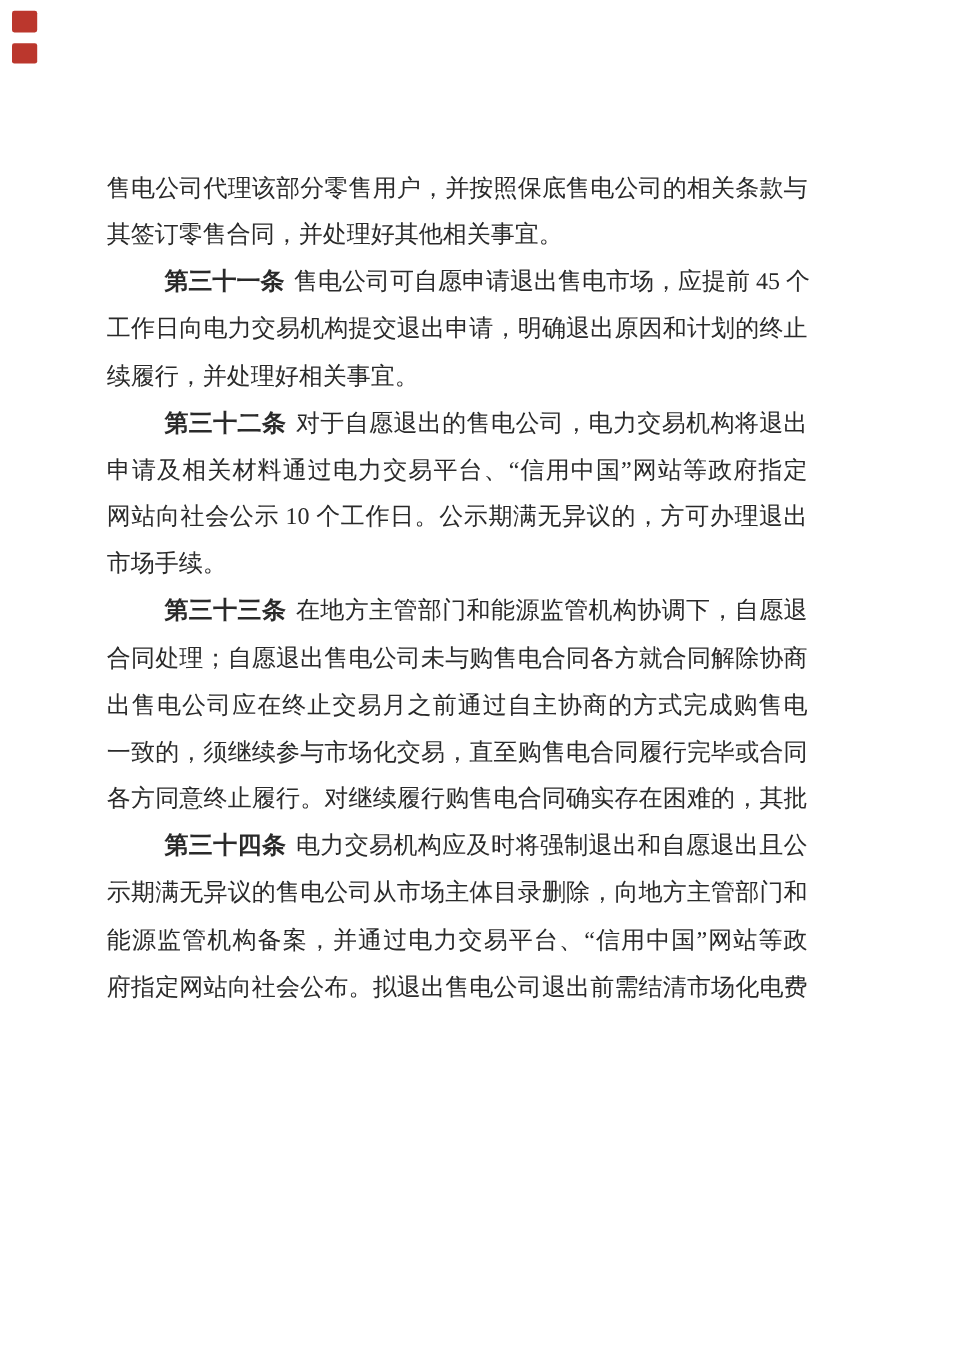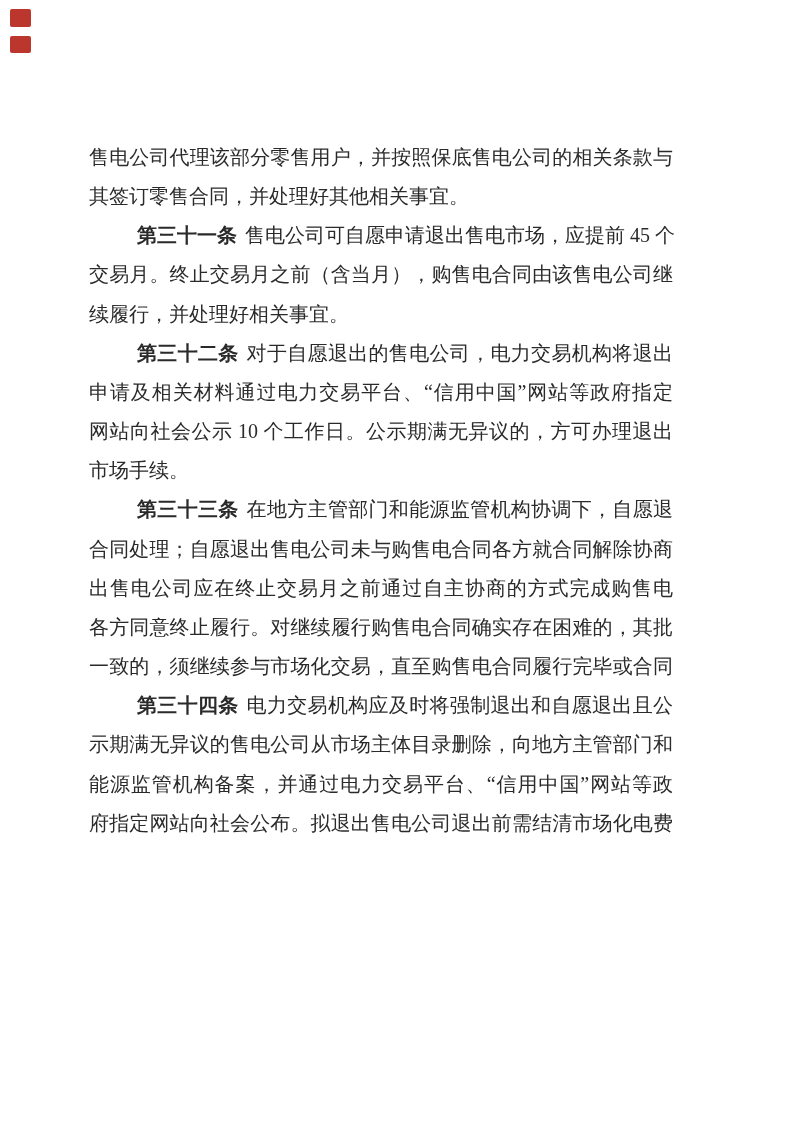--- a/index.html
+++ b/index.html
@@ -52,29 +52,29 @@
 </head>
 <body>
 
 <div class="page">
   <div class="corner-mark m1" style="background: rgb(187, 55, 45);"></div>
   <div class="corner-mark m2" style="background: rgb(187, 55, 45);"></div>
   <div class="doc" id="doc" style="color: rgb(42, 42, 42);">
       <div class="line j"><span>售电公司代理该部分零售用户，并按照保底售电公司的相关条款与</span></div>
       <div class="line"><span>其签订零售合同，并处理好其他相关事宜。</span></div>
       <div class="line j indent"><span class="lead">第三十一条</span><span>售电公司可自愿申请退出售电市场，应提前 45 个</span></div>
-      <div class="line j"><span>交易月。终止交易月之前（含当月），购售电合同由该售电公司继</span></div>
+      <div class="line j"><span>工作日向电力交易机构提交退出申请，明确退出原因和计划的终止</span></div>
       <div class="line"><span>续履行，并处理好相关事宜。</span></div>
       <div class="line j indent"><span class="lead">第三十二条</span><span>对于自愿退出的售电公司，电力交易机构将退出</span></div>
       <div class="line j"><span>申请及相关材料通过电力交易平台、“信用中国”网站等政府指定</span></div>
       <div class="line j"><span>网站向社会公示 10 个工作日。公示期满无异议的，方可办理退出</span></div>
       <div class="line"><span>市场手续。</span></div>
       <div class="line j indent"><span class="lead">第三十三条</span><span>在地方主管部门和能源监管机构协调下，自愿退</span></div>
       <div class="line j"><span>合同处理；自愿退出售电公司未与购售电合同各方就合同解除协商</span></div>
       <div class="line j"><span>出售电公司应在终止交易月之前通过自主协商的方式完成购售电</span></div>
+      <div class="line j"><span>一致的，须继续参与市场化交易，直至购售电合同履行完毕或合同</span></div>
       <div class="line j"><span>各方同意终止履行。对继续履行购售电合同确实存在困难的，其批</span></div>
-      <div class="line j"><span>一致的，须继续参与市场化交易，直至购售电合同履行完毕或合同</span></div>
       <div class="line j indent"><span class="lead">第三十四条</span><span>电力交易机构应及时将强制退出和自愿退出且公</span></div>
       <div class="line j"><span>示期满无异议的售电公司从市场主体目录删除，向地方主管部门和</span></div>
       <div class="line j"><span>能源监管机构备案，并通过电力交易平台、“信用中国”网站等政</span></div>
       <div class="line j"><span>府指定网站向社会公布。拟退出售电公司退出前需结清市场化电费</span></div>
     </div>
 </div>
 
 </body></html>

